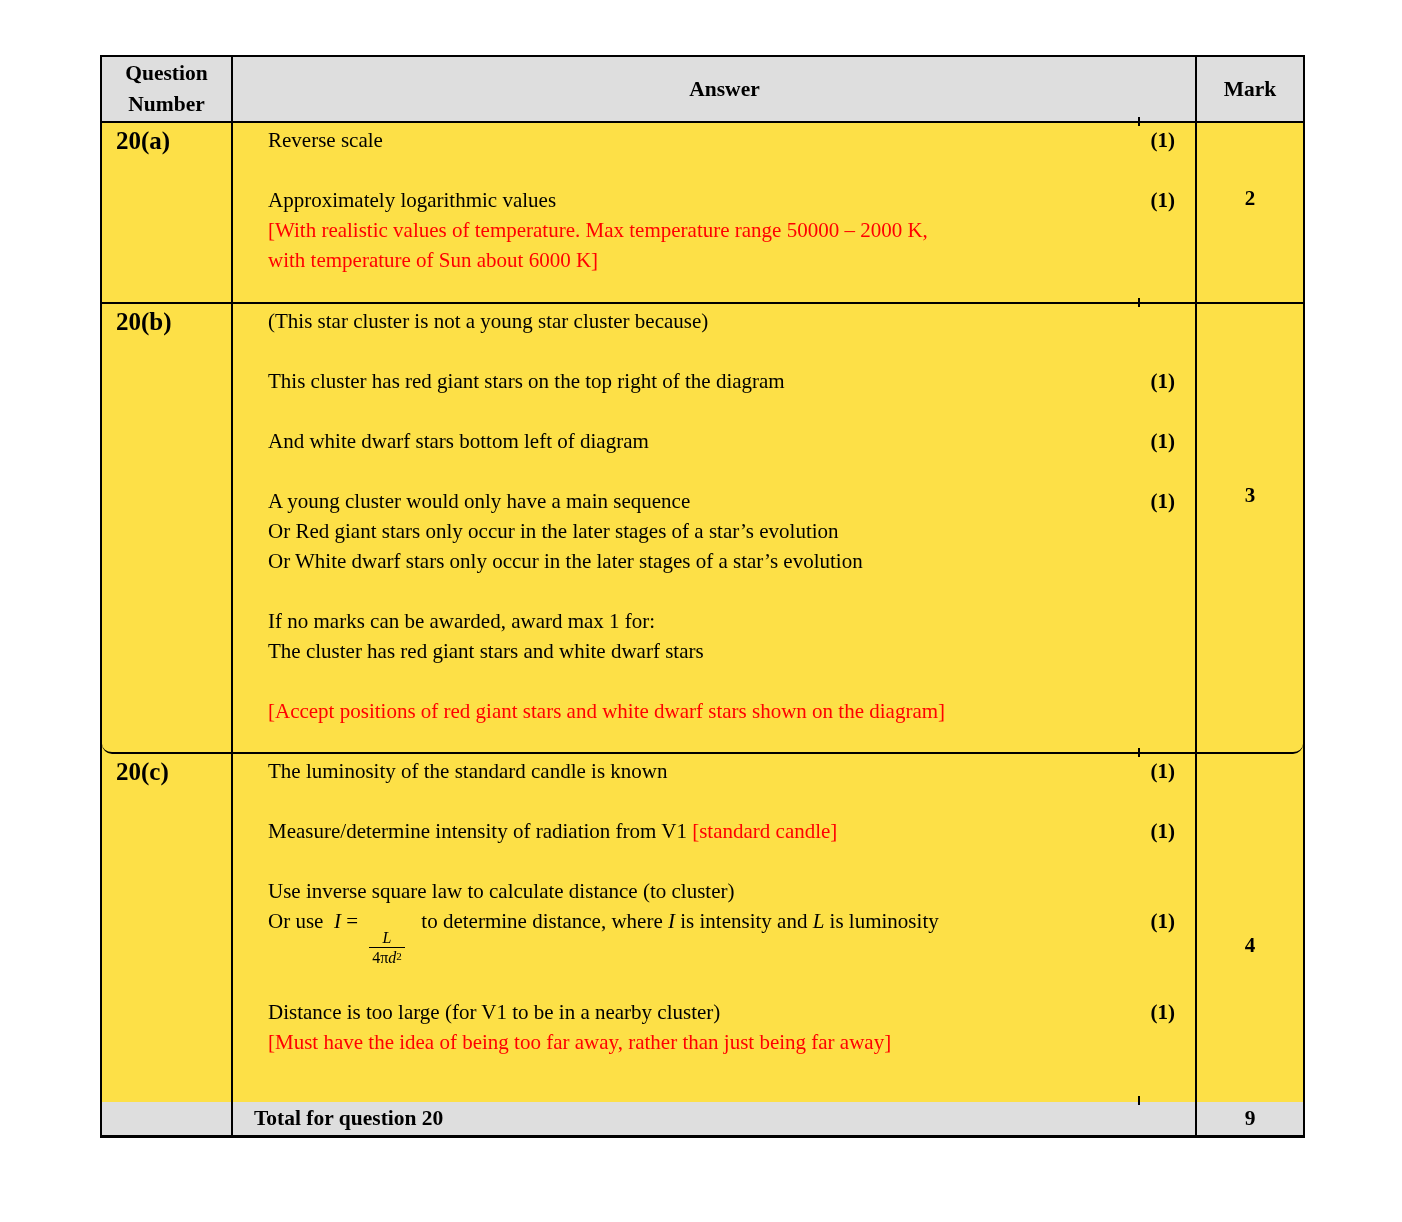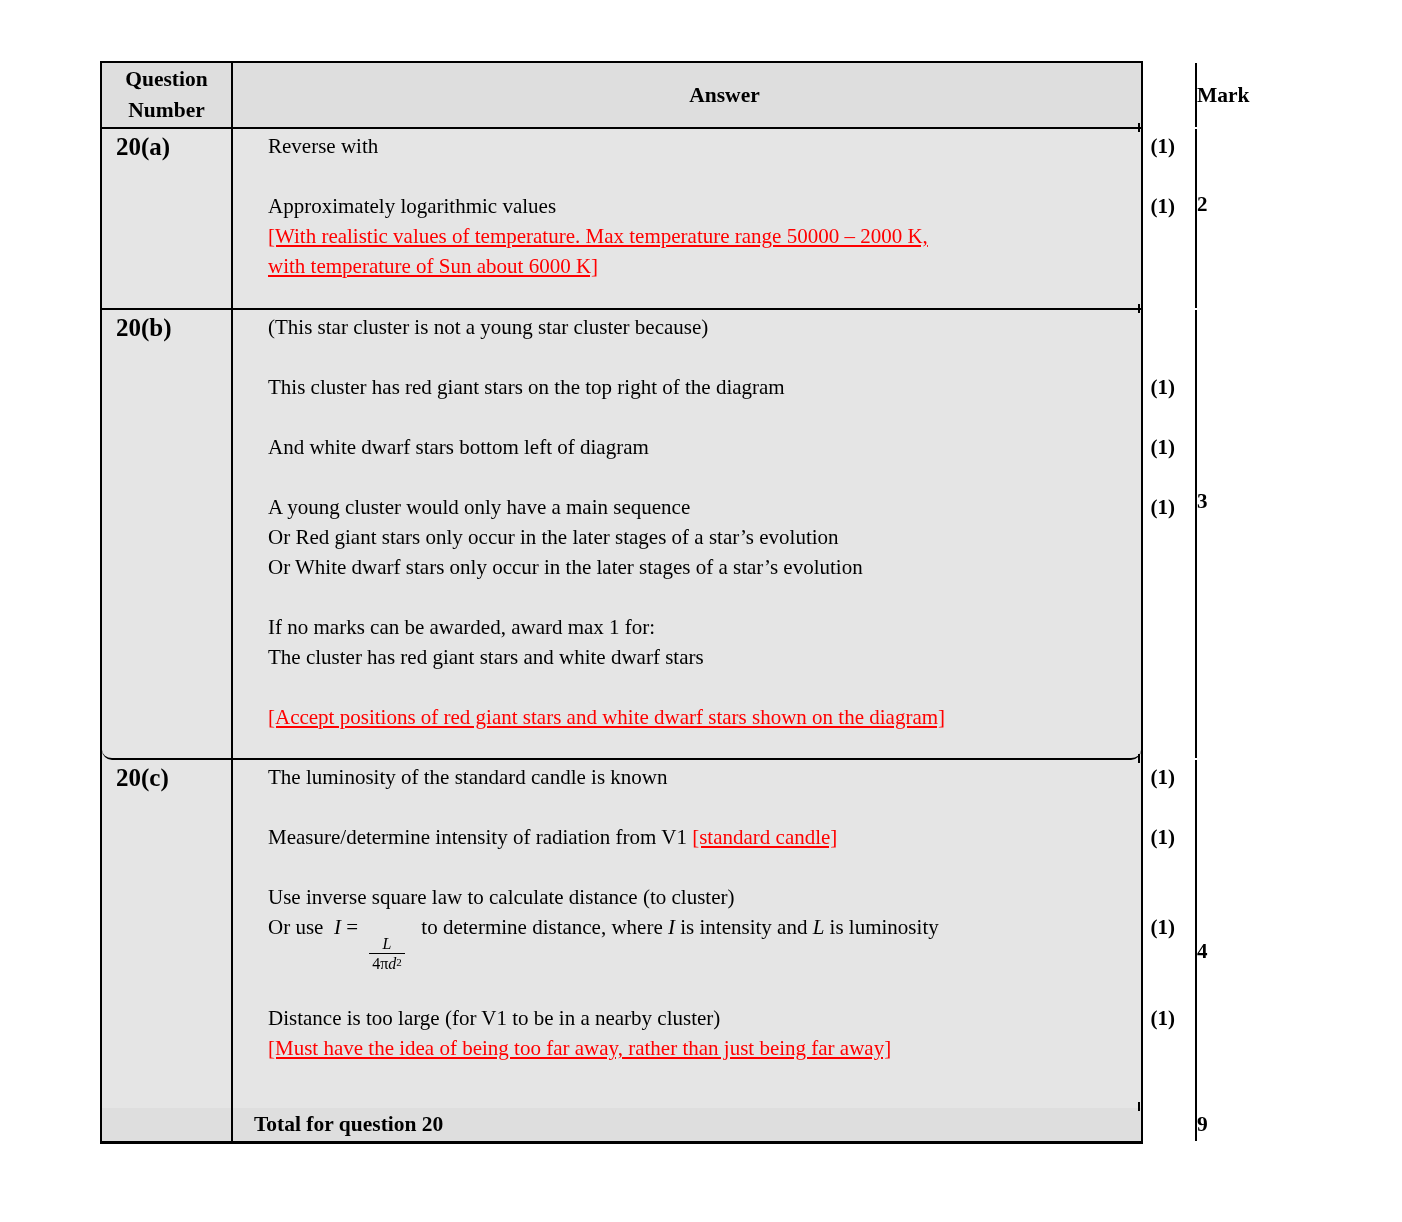--- a/index.html
+++ b/index.html
@@ -11,26 +11,26 @@
     width: 1402px;
     height: 1222px;
     position: relative;
     font-family: "Liberation Serif", "DejaVu Serif", serif;
     color: #000;
     overflow: hidden;
   }
   .mark-table {
     position: absolute;
     left: 100px;
-    top: 61px;
-    width: 1043px;
+    top: 55px;
+    width: 1205px;
     box-sizing: border-box;
     border: 2px solid var(--border, #000);
     border-bottom-width: 3px;
-    background: #e5e5e5;
+    background: #fde047;
   }
   .row {
     display: flex;
     box-sizing: border-box;
     border-bottom: 2px solid var(--border, #000);
   }
   .row:last-child { border-bottom: none; }
   .cell { box-sizing: border-box; }
   .qcol {
     width: 131px;
@@ -132,21 +132,21 @@
     font-weight: bold;
     font-size: 21.5px;
   }
   .total-row .mcol {
     justify-content: center;
     font-weight: bold;
     font-size: 21.5px;
   }
 
   
-  .red { color: var(--red, #ff0000); text-decoration: underline; }
+  .red { color: var(--red, #ff0000); }
   .bold { font-weight: normal; }
   .italic { font-style: italic; }
   .sup { font-size: 12px; vertical-align: 5px; line-height: 0; }
 
   
   .frac {
     display: inline-flex;
     flex-direction: column;
     align-items: center;
     vertical-align: -15px;
@@ -174,21 +174,21 @@
 Number</div>
     <div class="cell acol header-cell">Answer</div>
     <div class="cell mcol header-cell">Mark</div>
   </div>
 
   <div id="rows-host">
       <div class="row body-row row-20a">
         <div class="cell qcol">20(a)</div>
         <div class="cell acol answer">
           <div class="line">
-            <span class="line-text"><span>Reverse with</span></span>
+            <span class="line-text"><span>Reverse scale</span></span>
             <span class="point">(1)</span>
           </div>
           <div class="line">
             <span class="line-text"></span>
             <span class="point"></span>
           </div>
           <div class="line">
             <span class="line-text"><span>Approximately logarithmic values</span></span>
             <span class="point">(1)</span>
           </div>

